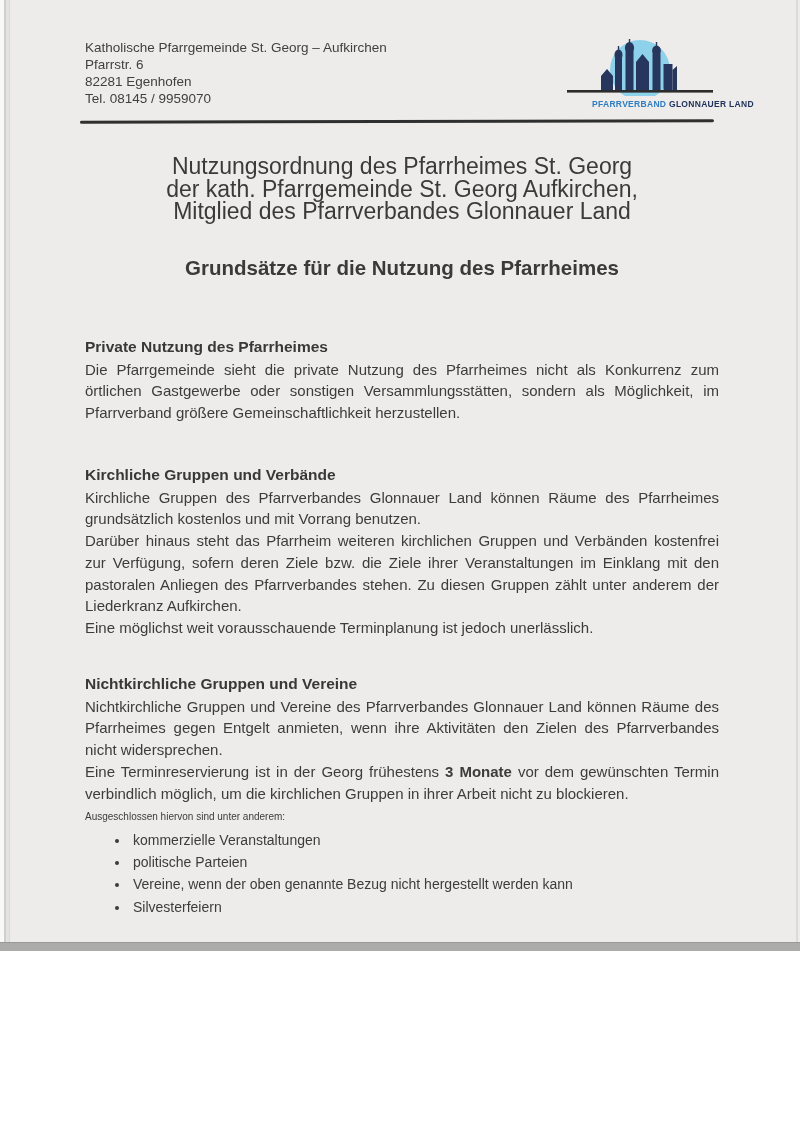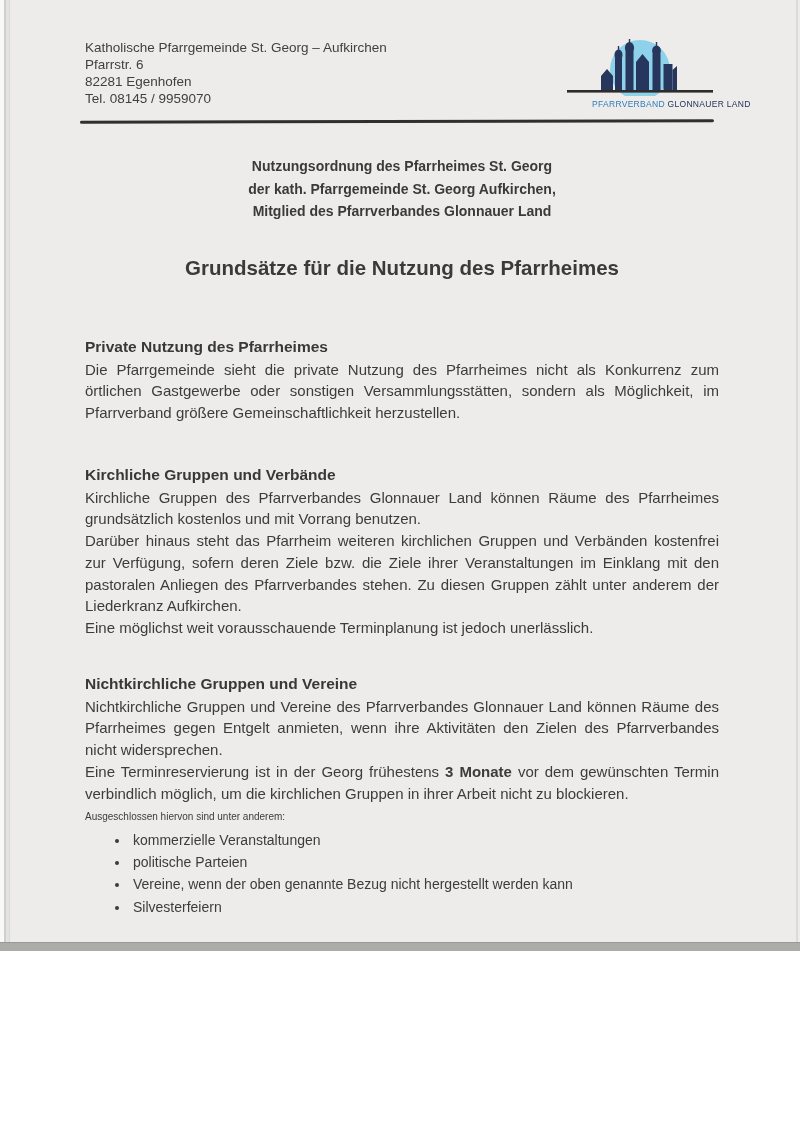--- a/index.html
+++ b/index.html
@@ -34,37 +34,37 @@
   .sender {
     position: absolute; left: 85px; top: 39px;
     font-size: 13.5px; line-height: 17px; color: #404040;
   }
   .logo {
     position: absolute; left: 560px; top: 36px; width: 160px;
     text-align: center;
   }
   .logo-caption {
     margin-top: -1px;
-    font-size: 8.5px; font-weight: normal;
+    font-size: 8.5px; font-weight: bold;
     letter-spacing: .3px;
     text-transform: uppercase;
     white-space: nowrap;
     padding-left: 32px;
   }
   .logo-word1 { color: #2f7cc0; }
   .logo-word2 { color: #22335c; }
   .header-rule {
     position: absolute; left: 80px; top: 120px; width: 634px; height: 3px;
     background: #2f2f2f; border-radius: 2px;
     transform: rotate(-0.12deg);
   }
   .title-block {
     position: absolute; left: 85px; top: 155px; width: 634px;
-    text-align: center; font-weight: bold;
-    font-size: 14px; line-height: 22.5px; color: #3a3a3a;
+    text-align: center; font-weight: normal;
+    font-size: 23px; line-height: 22.5px; color: #3a3a3a;
   }
   .subtitle {
     position: absolute; left: 85px; top: 256px; width: 634px;
     text-align: center; font-weight: bold;
     font-size: 20.5px; color: #3a3a3a;
   }
   .section { position: absolute; left: 85px; width: 634px; }
   .section-1 { top: 320px; }
   .section-2 { top: 448px; }
   .section-3 { top: 657px; }

